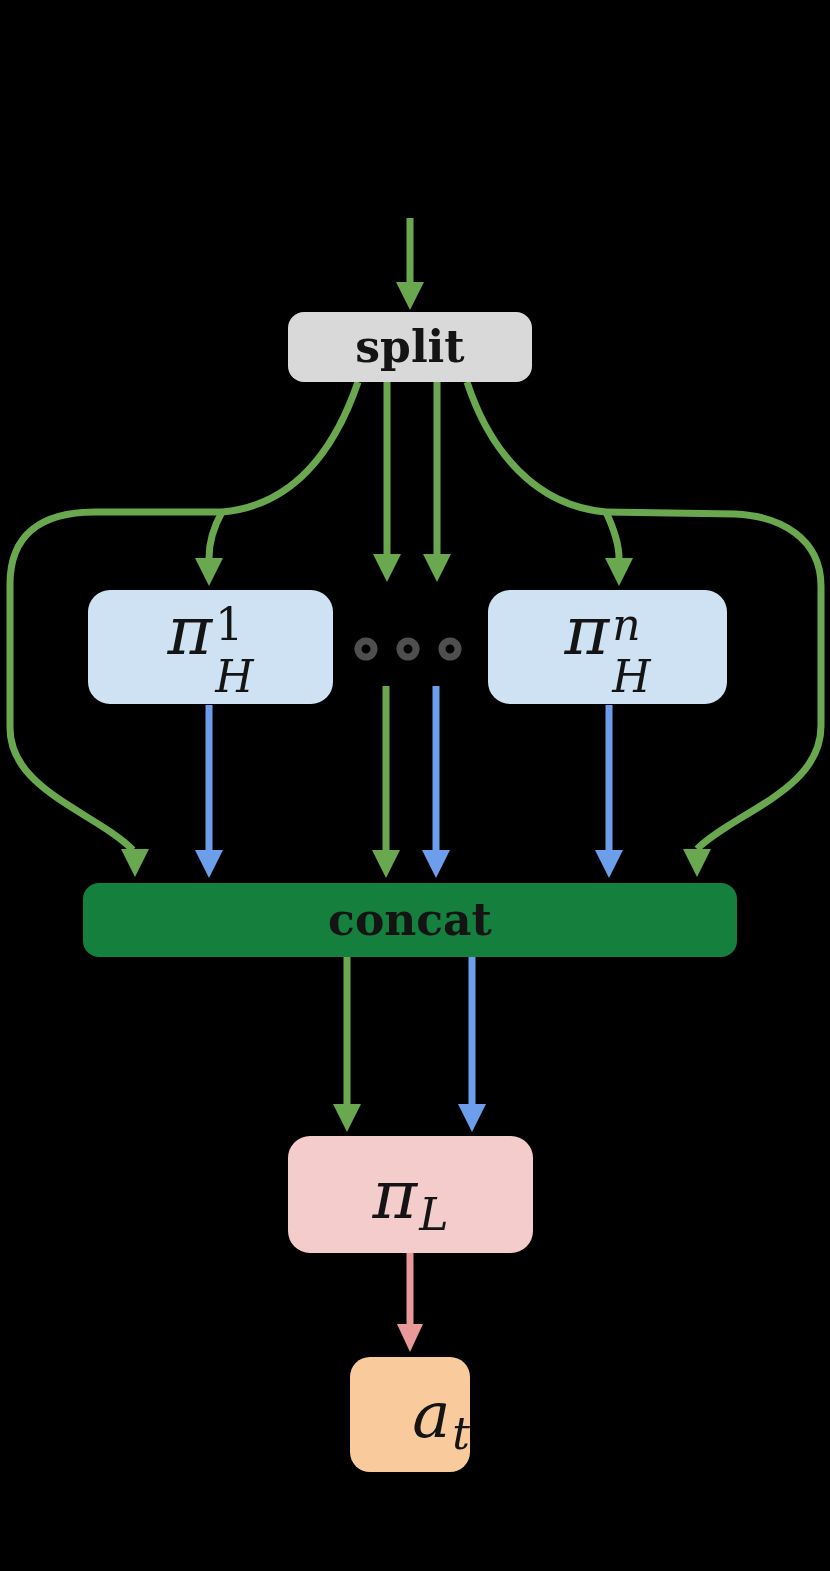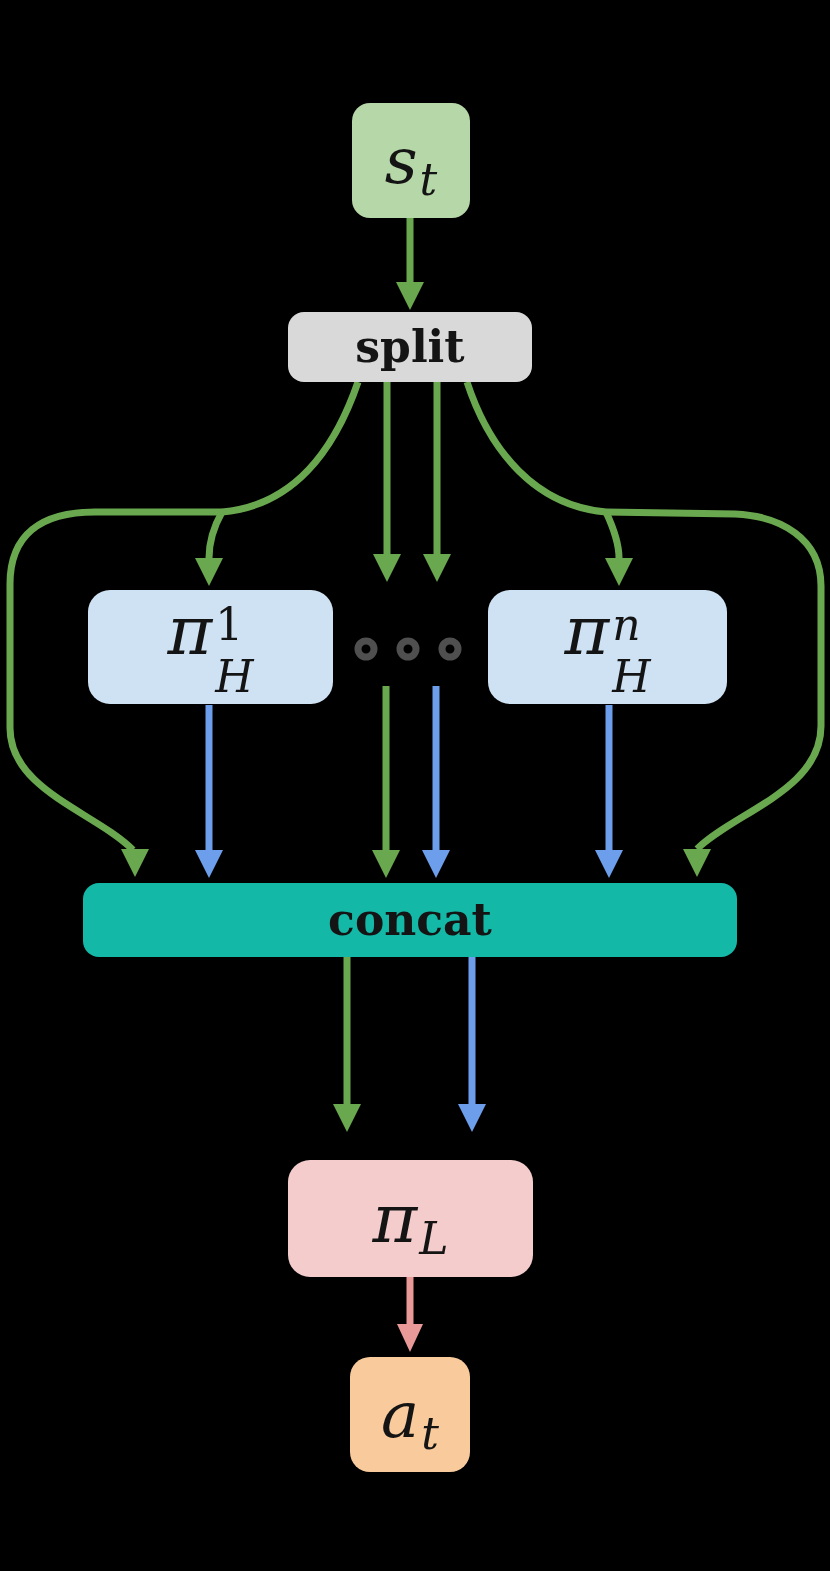--- a/index.html
+++ b/index.html
@@ -91,47 +91,44 @@
     <path class="edge pink" d="M410,1253 L410,1324"></path>
     <polygon class="head pink" points="410,1352 397,1324 423,1324"></polygon>
 
     <g>
       <circle class="dot" cx="366" cy="649" r="8"></circle>
       <circle class="dot" cx="408" cy="649" r="8"></circle>
       <circle class="dot" cx="450" cy="649" r="8"></circle>
     </g>
   </svg>
 
-  <div class="node fill-green" style="left: 352px; top: 103px; width: 118px; height: 115px; background-color: rgb(182, 215, 168);">
-    <span class="math"><span class="base">s</span><span class="sub">t</span></span>
-  </div>
 
   <div class="node fill-gray" style="left: 288px; top: 312px; width: 244px; height: 70px; background-color: rgb(217, 217, 217);">
     <span class="op-label">split</span>
   </div>
 
   <div class="node fill-blue" style="left: 88px; top: 590px; width: 245px; height: 114px; background-color: rgb(207, 226, 243);">
     <span class="math"><span class="pi-base">π</span><span class="stack">
           <span class="upright">1</span>
           <span>H</span>
         </span></span>
   </div>
 
   <div class="node fill-blue" style="left: 488px; top: 590px; width: 239px; height: 114px; background-color: rgb(207, 226, 243);">
     <span class="math"><span class="pi-base">π</span><span class="stack">
           <span>n</span>
           <span>H</span>
         </span></span>
   </div>
 
-  <div class="node fill-gray" style="left: 83px; top: 883px; width: 654px; height: 74px; background-color: #14b8a6;">
+  <div class="node fill-gray" style="left: 83px; top: 883px; width: 654px; height: 74px; background-color: #15803d;">
     <span class="op-label">concat</span>
   </div>
 
-  <div class="node fill-pink" style="left: 288px; top: 1136px; width: 245px; height: 117px; background-color: rgb(244, 204, 204); margin-top: 24px;">
+  <div class="node fill-pink" style="left: 288px; top: 1136px; width: 245px; height: 117px; background-color: rgb(244, 204, 204);">
     <span class="math"><span class="pi-base">π</span><span class="sub">L</span></span>
   </div>
 
-  <div class="node fill-orange" style="left: 350px; top: 1357px; width: 120px; height: 115px; background-color: rgb(249, 203, 156);">
+  <div class="node fill-orange" style="left: 350px; top: 1357px; width: 120px; height: 115px; background-color: rgb(249, 203, 156); justify-content: flex-end;">
     <span class="math"><span class="base">a</span><span class="sub">t</span></span>
   </div>
 
 </div>
 
 </body></html>

